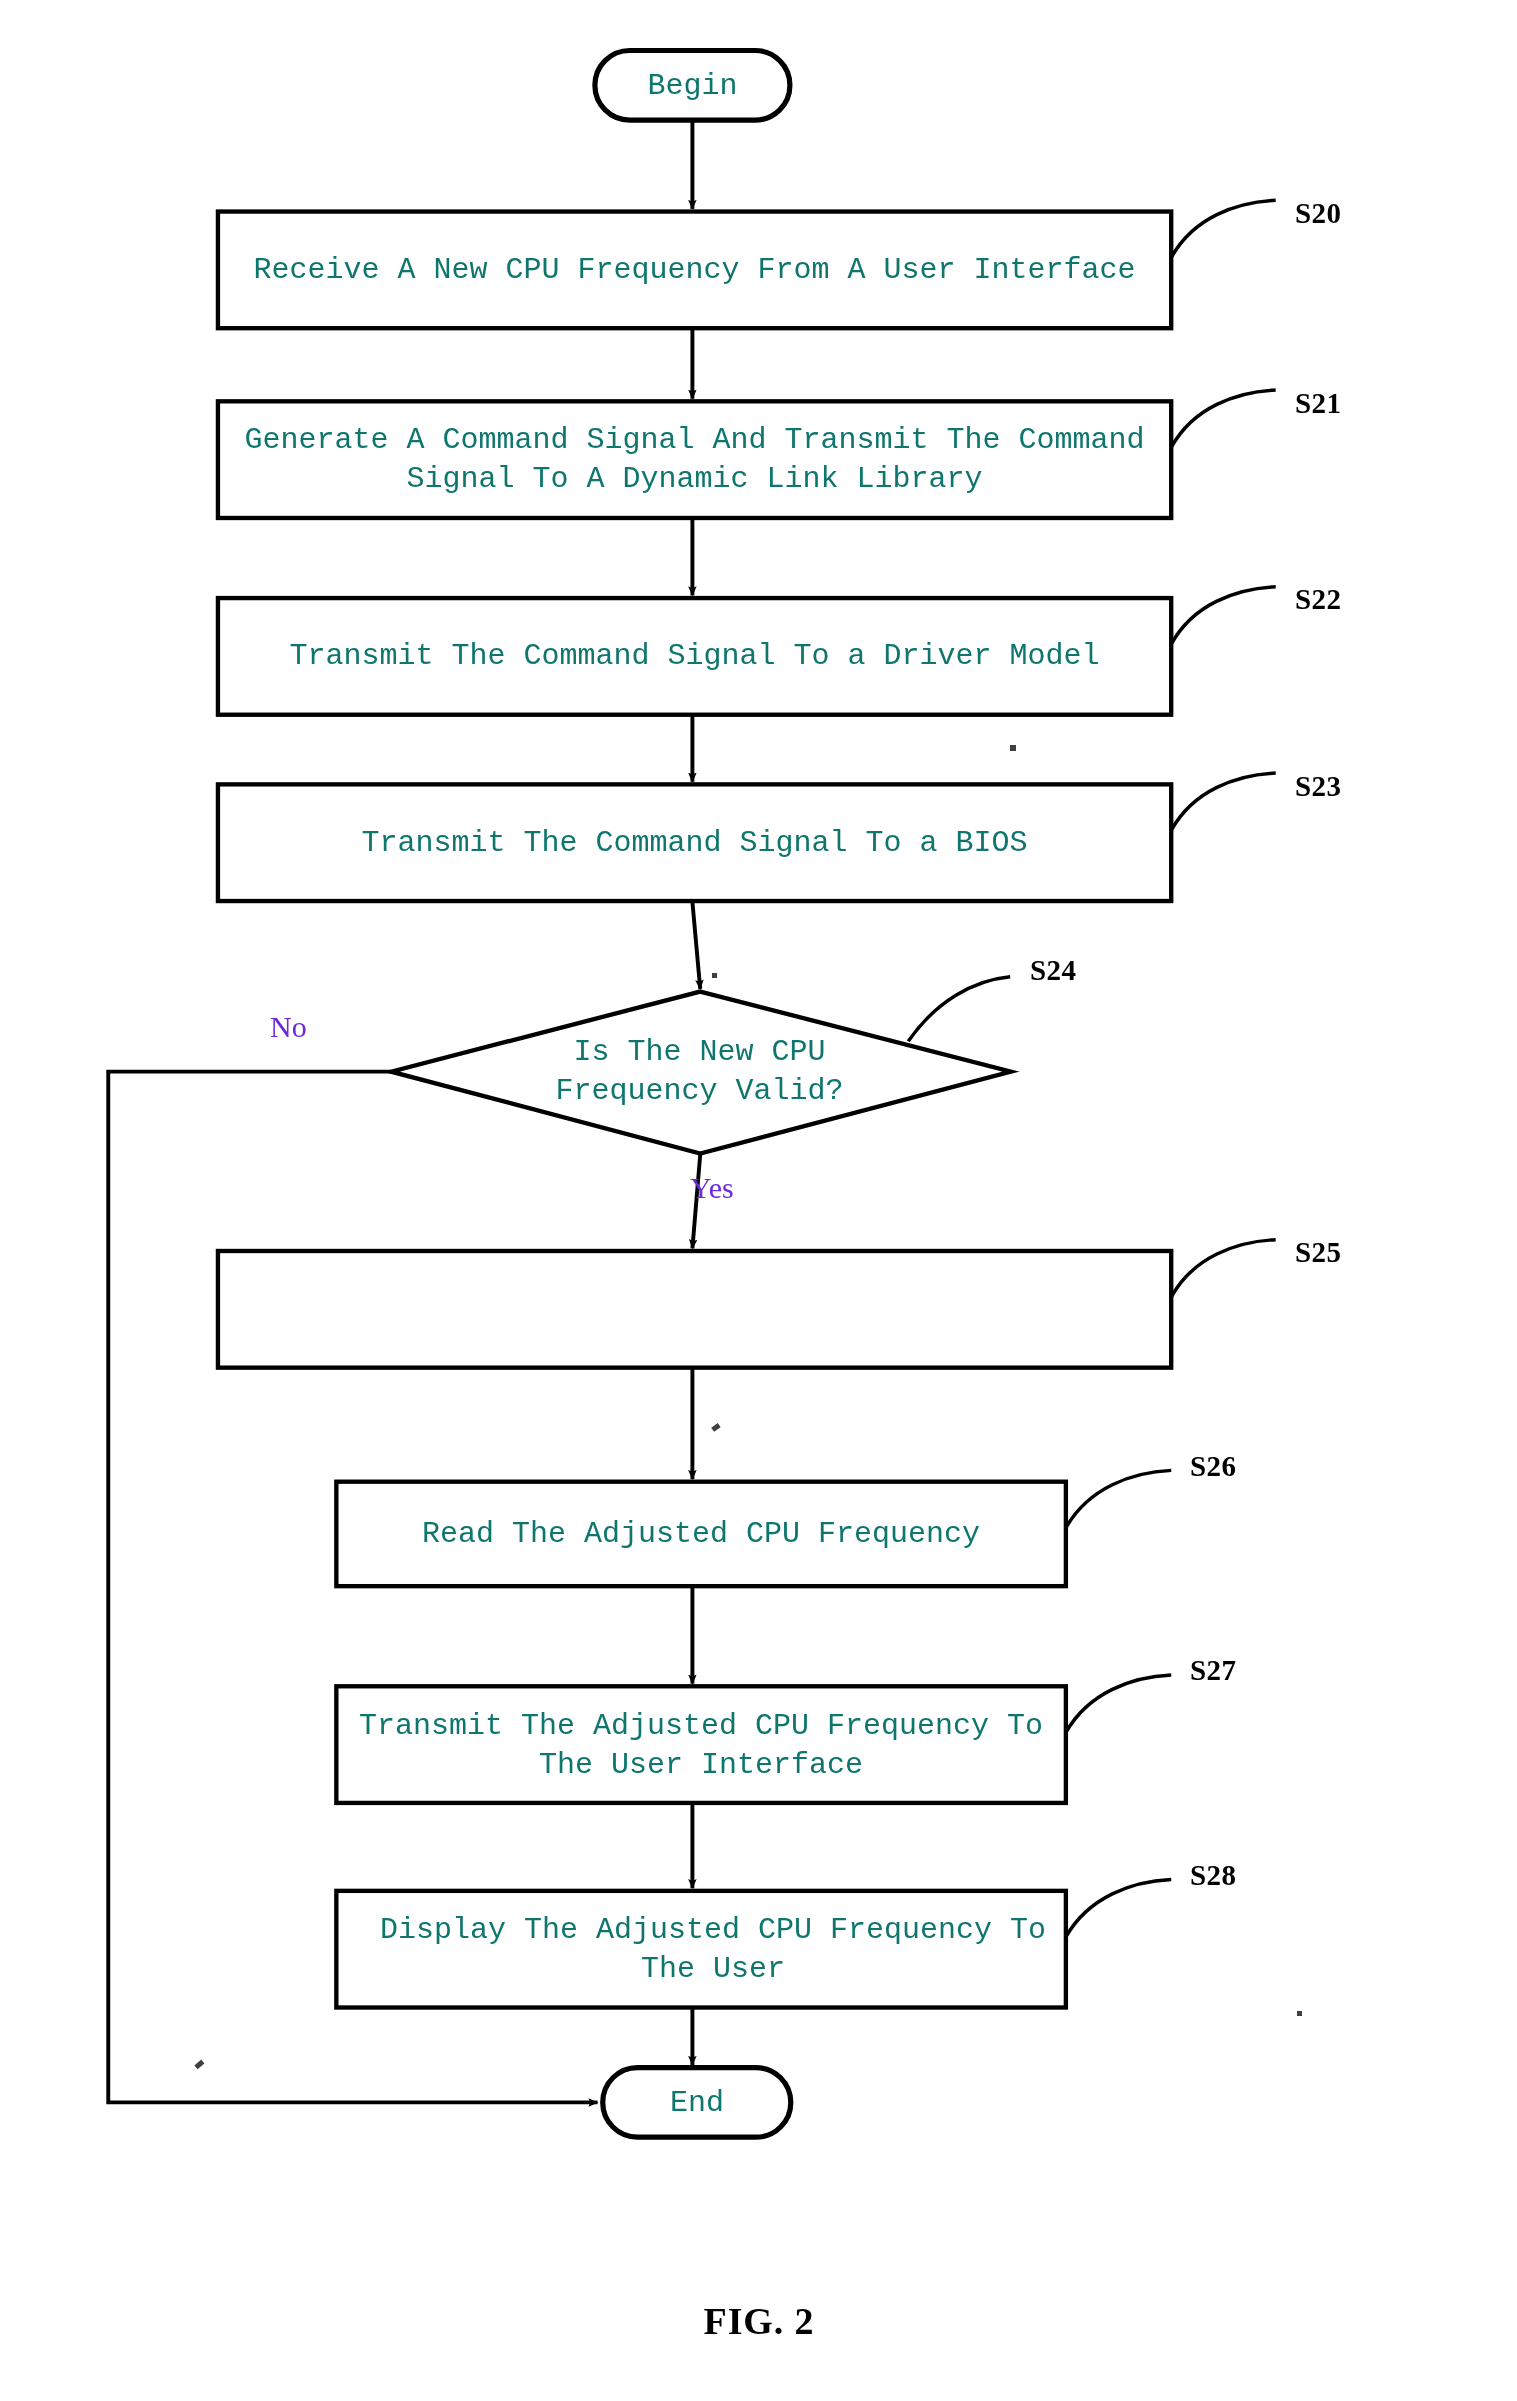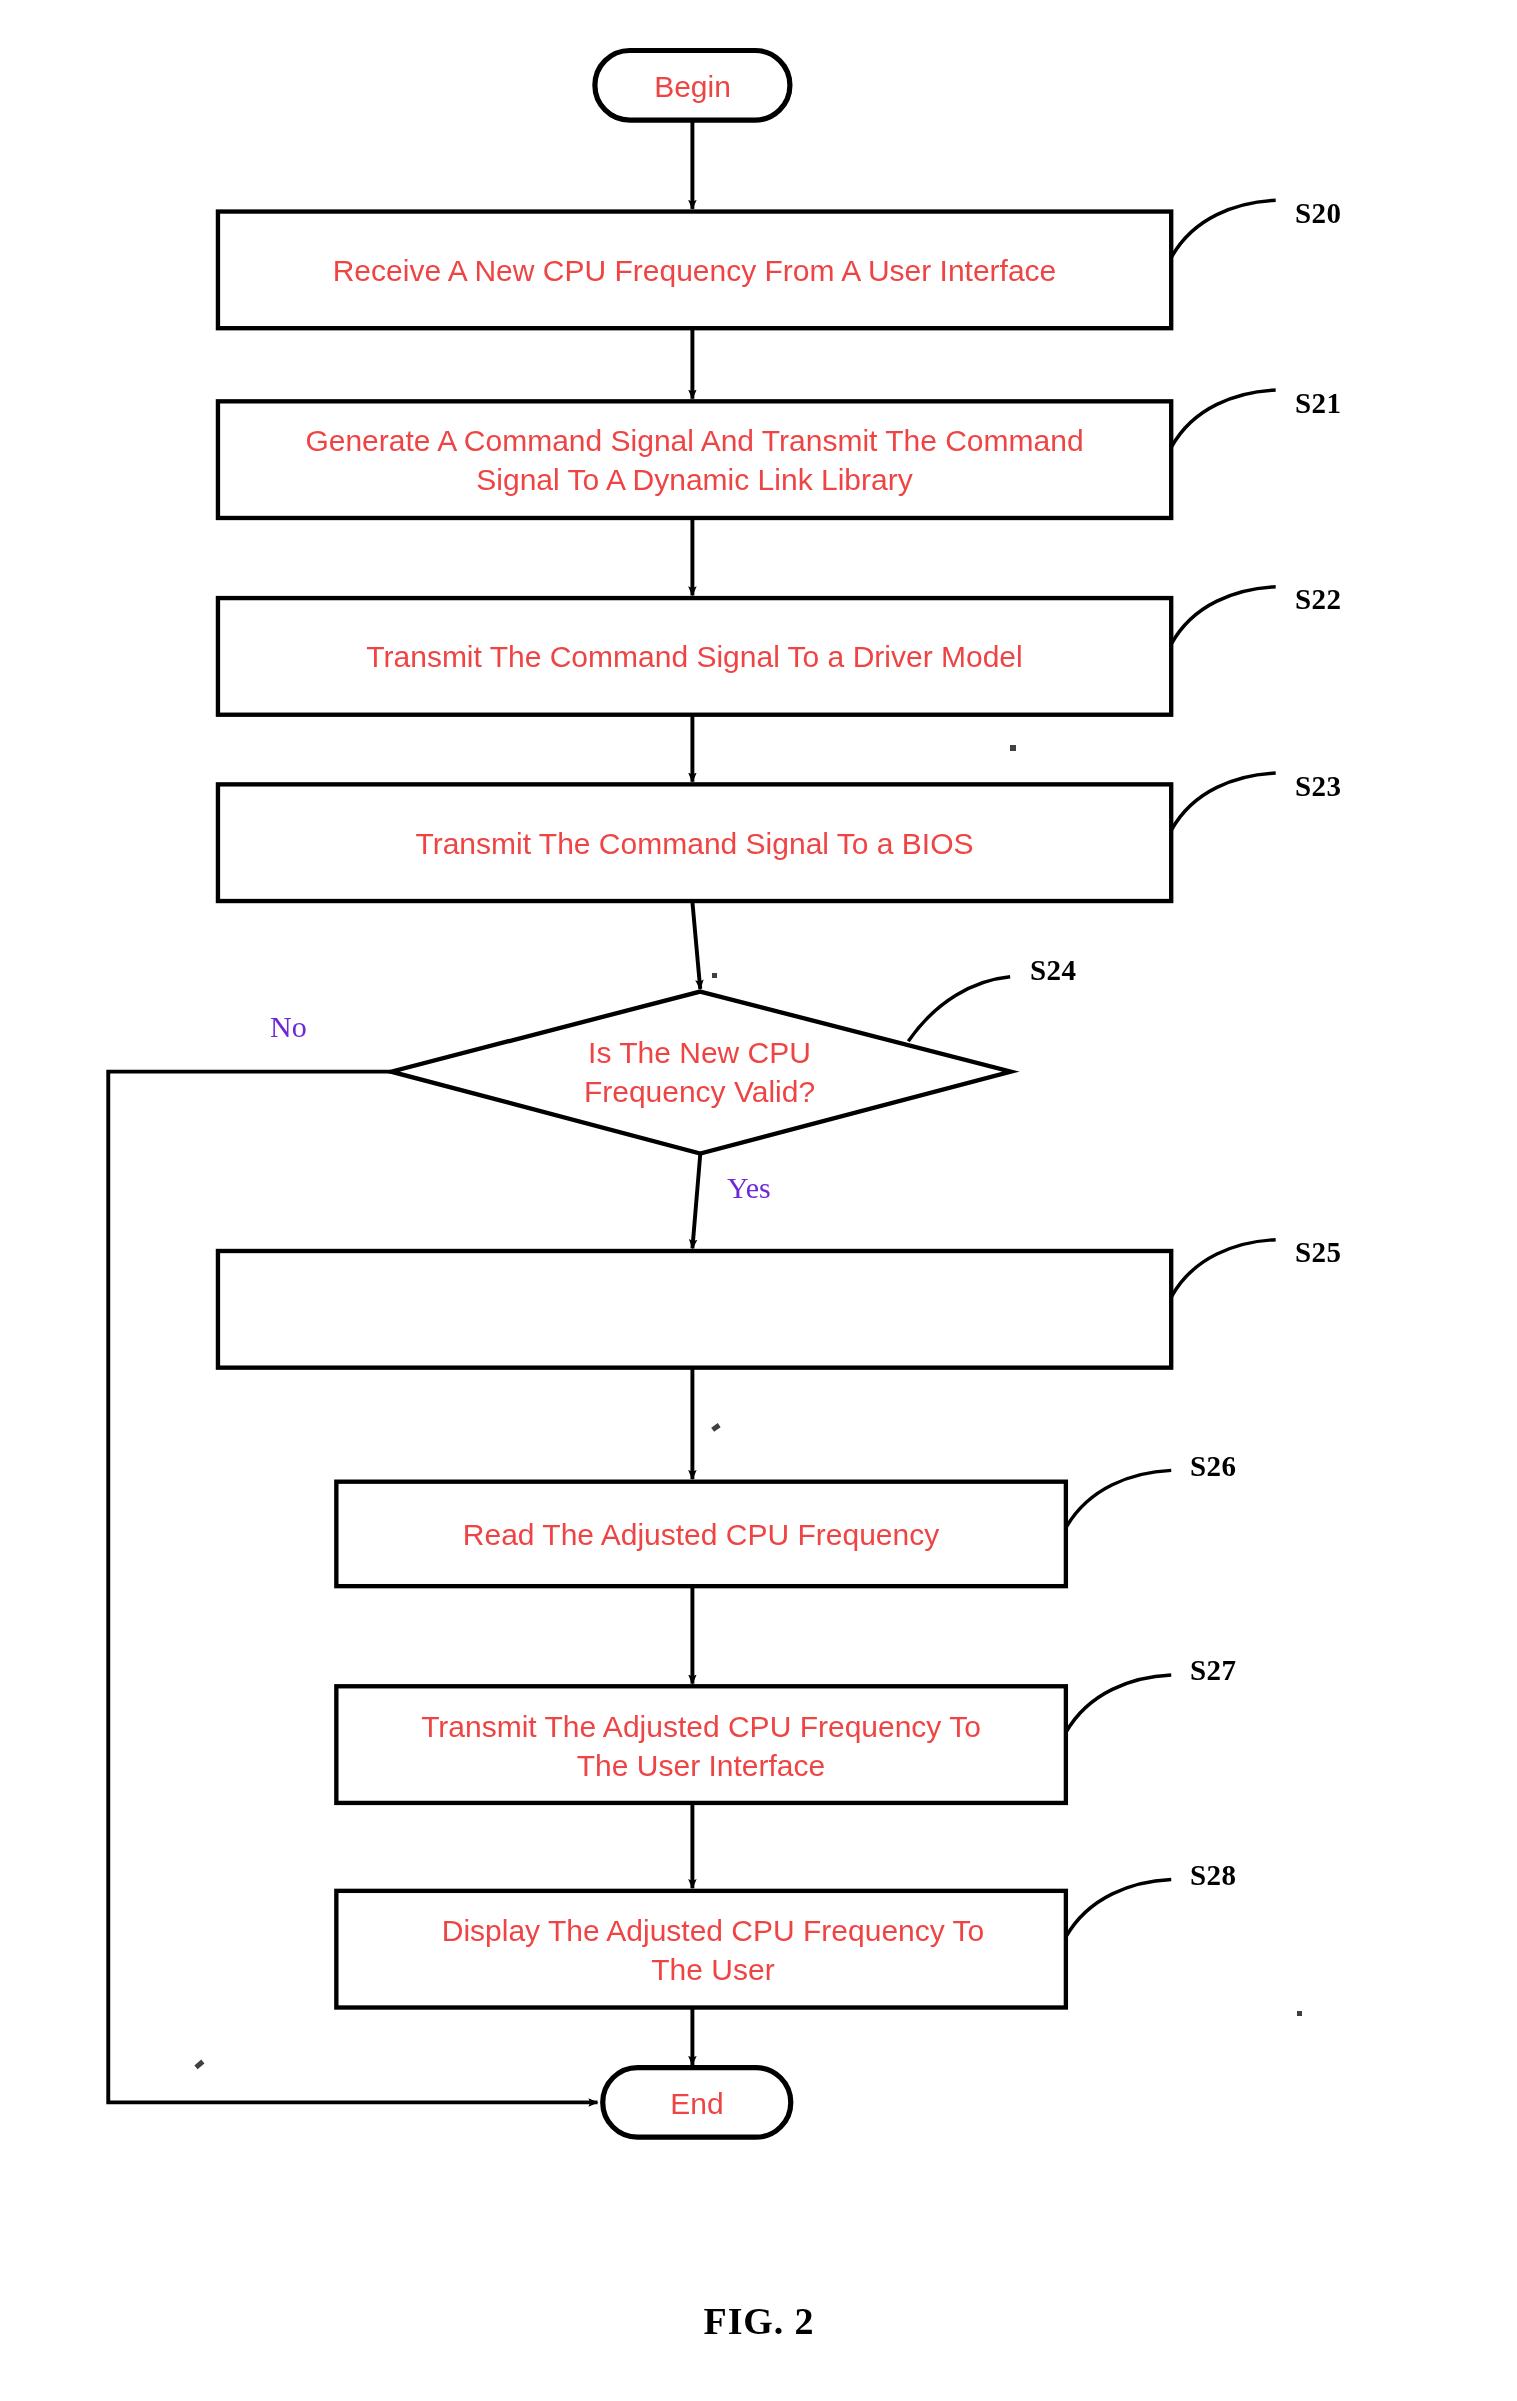--- a/index.html
+++ b/index.html
@@ -26,22 +26,22 @@
     height: 2401px;
   }
   .node-label {
     position: absolute;
     display: flex;
     align-items: center;
     justify-content: center;
     text-align: center;
     line-height: 1.30;
     font-size: 30px;
-    font-family: Liberation Sans, sans-serif;
-    color: #ef4444;
+    font-family: Liberation Mono, monospace;
+    color: #0f766e;
     pointer-events: none;
     white-space: pre-line;
   }
   .term-label {
     font-size: 30px;
   }
   .step-ref {
     position: absolute;
     font-size: 29px;
     font-weight: bold;
@@ -188,21 +188,21 @@
   <div class="step-ref" style="left:1295px; top:1236px;">S25</div>
 
   <div class="step-ref" style="left:1190px; top:1450px;">S26</div>
 
   <div class="step-ref" style="left:1190px; top:1654px;">S27</div>
 
   <div class="step-ref" style="left:1190px; top:1859px;">S28</div>
 
   <div class="branch-label" style="left:270px; top:1010px;">No</div>
 
-  <div class="branch-label" style="left:727px; top:1171px;">Yes</div>
+  <div class="branch-label" style="left:690px; top:1171px;">Yes</div>
 
   <div class="figure-caption" style="top:2299px;">FIG. 2</div>
 
   <div class="speck" style="left:1010px; top:745px; width:6.1px; height:6.1px;"></div>
   <div class="speck" style="left:712px; top:973px; width:5.2px; height:5.2px;"></div>
   <div class="speck" style="left:712px; top:1425px; width:7.8px; height:5.2px; transform:rotate(-35deg);"></div>
   <div class="speck" style="left:195px; top:2062px; width:8.7px; height:5.2px; transform:rotate(-40deg);"></div>
   <div class="speck" style="left:1297px; top:2011px; width:5.2px; height:5.2px;"></div>
 
 </div>

